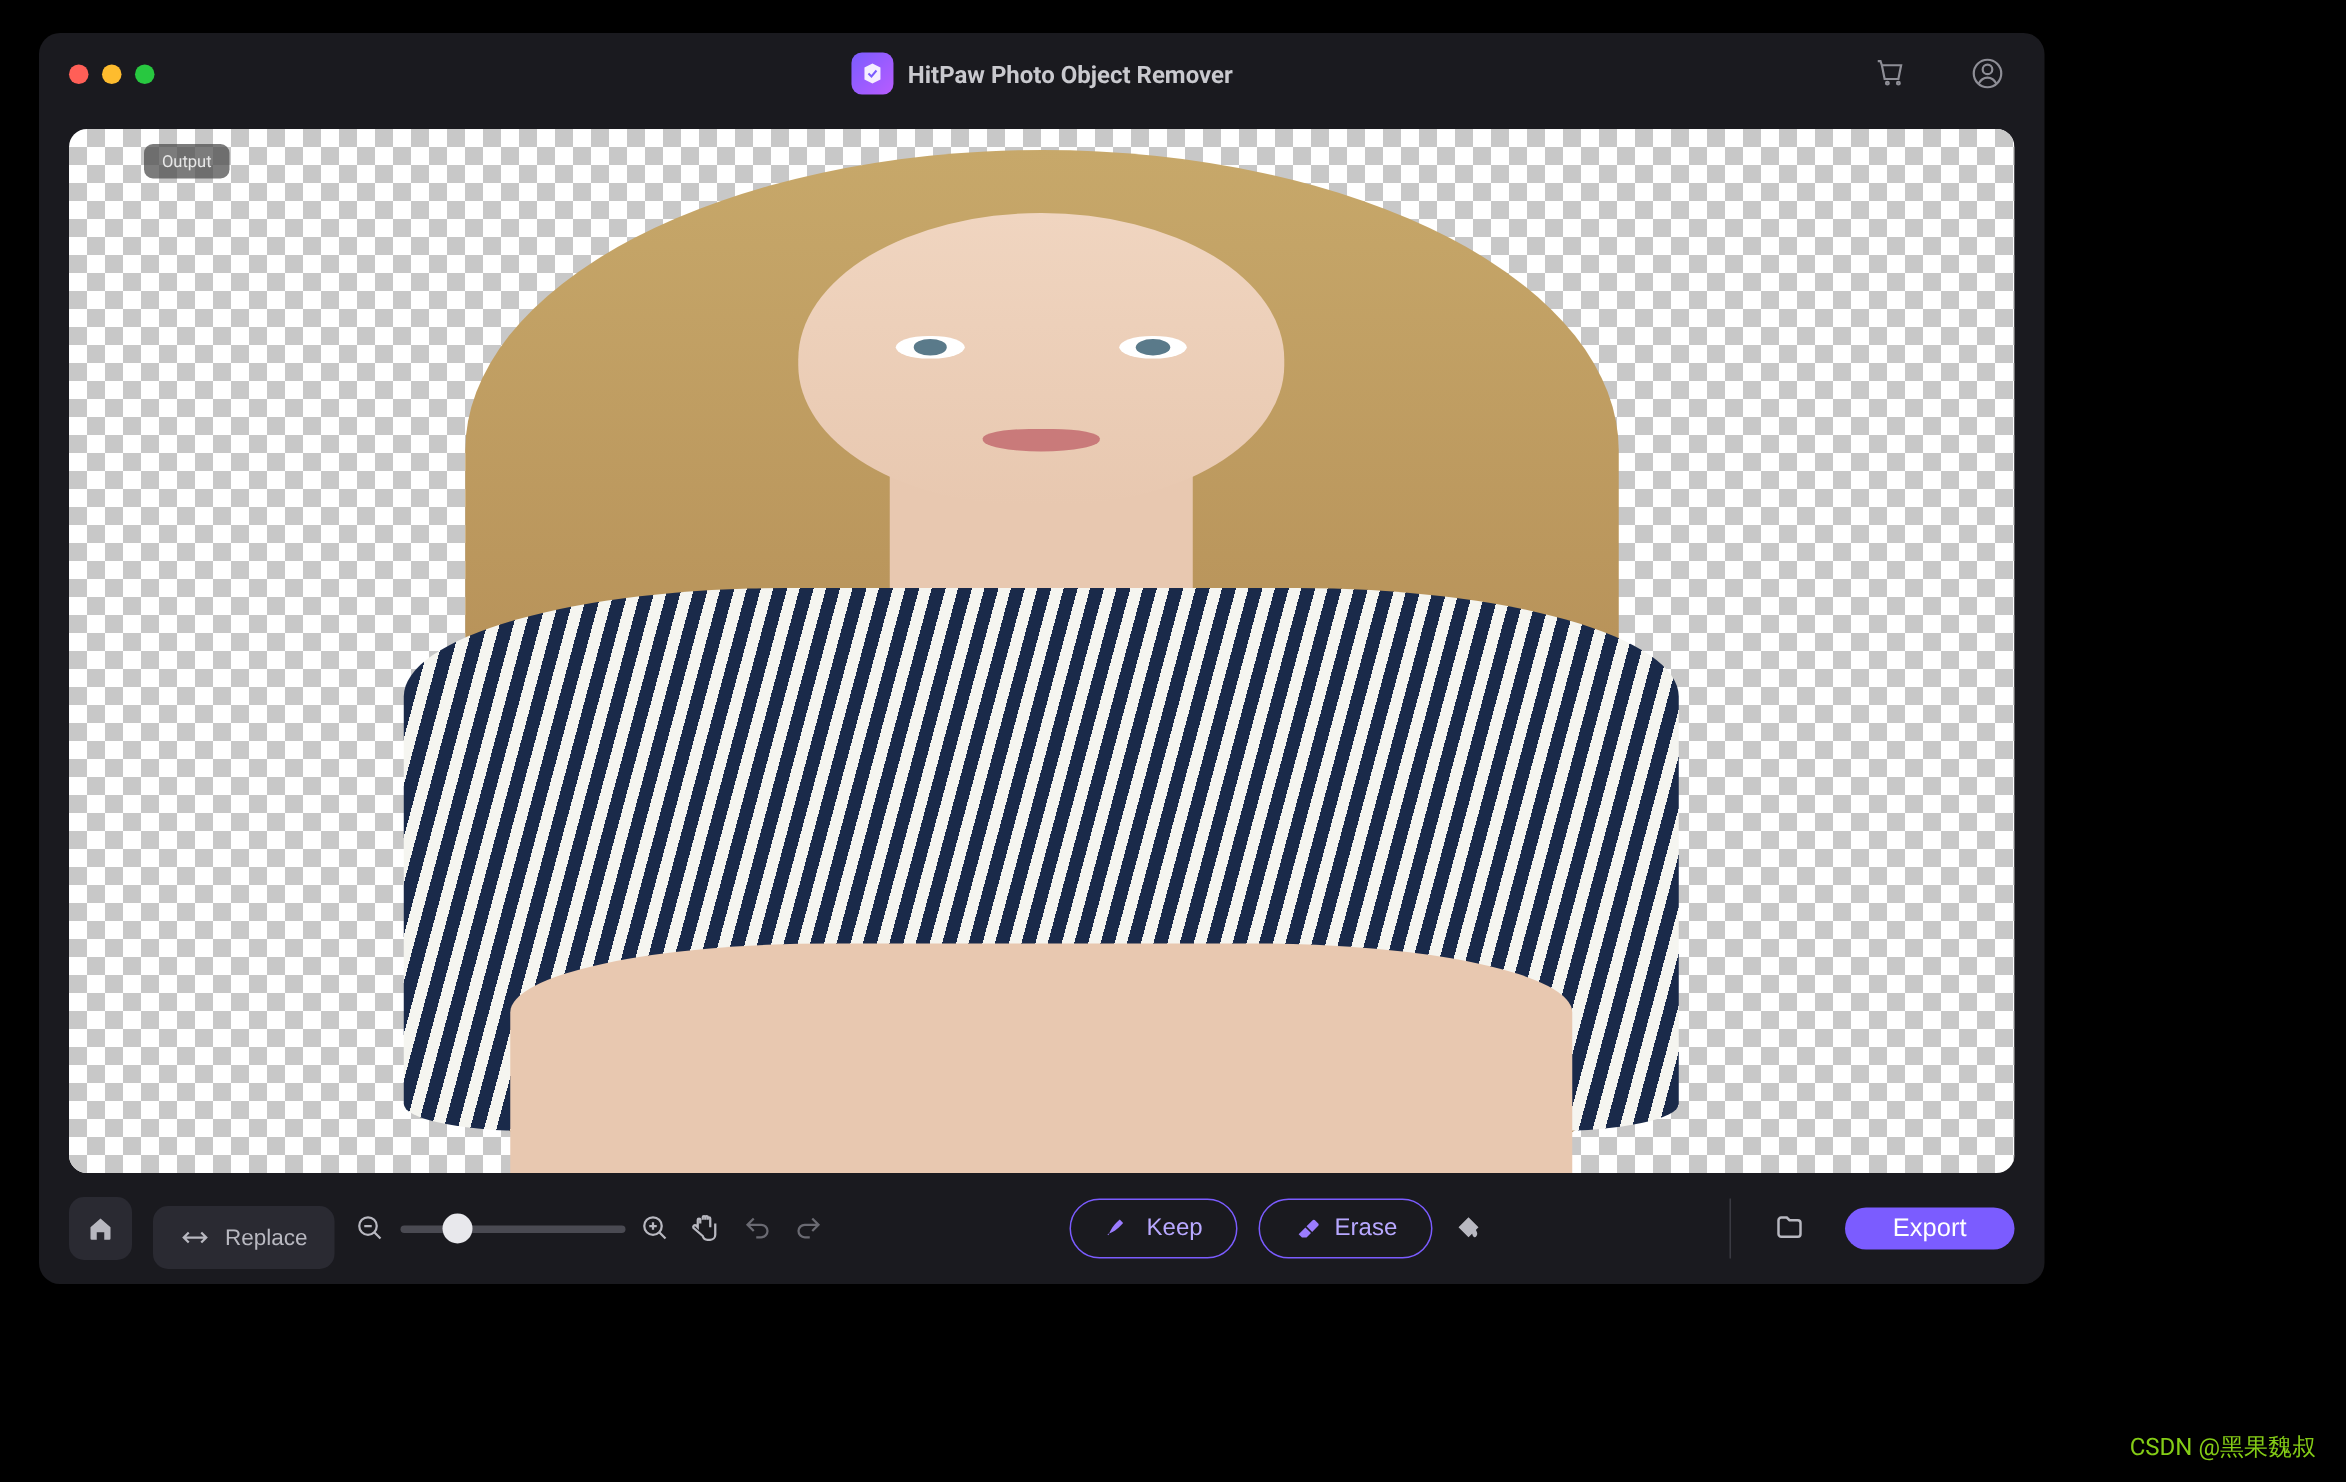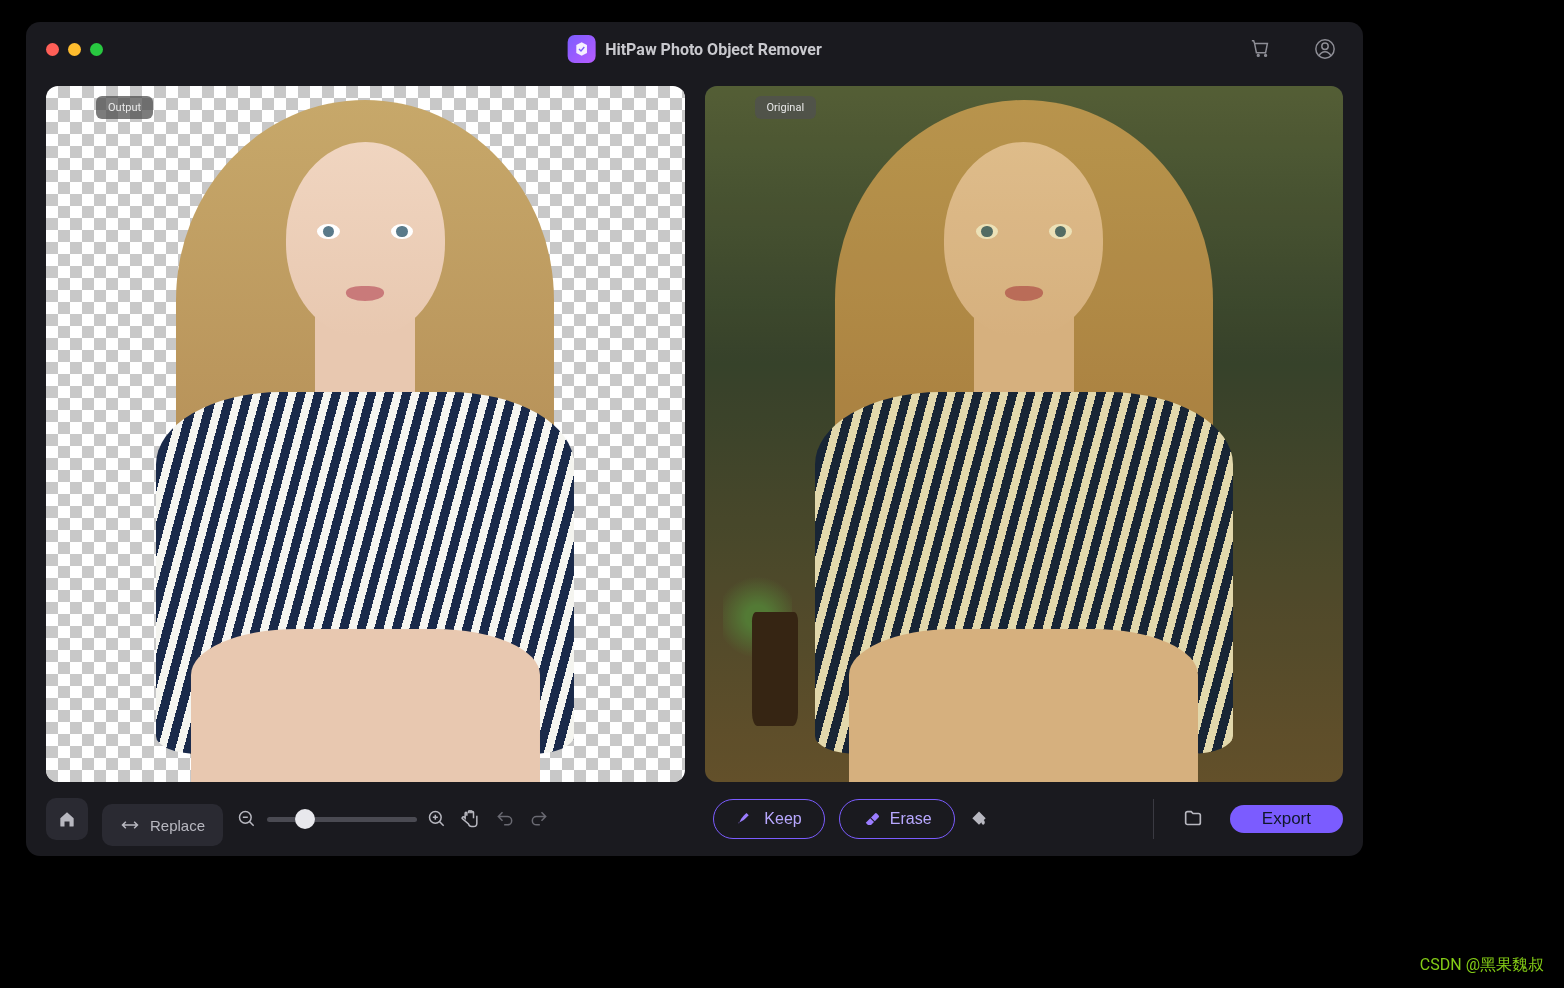--- a/index.html
+++ b/index.html
@@ -246,21 +246,21 @@
   color: #b8b8c0;
   cursor: pointer;
 }
 .folder-btn svg { width: 22px; height: 22px; stroke: currentColor; fill: none; stroke-width: 1.8; }
 .export-btn {
   height: 28px;
   padding: 0 32px;
   background: #7b5cff;
   border: none;
   border-radius: 22px;
-  color: #0f172a;
+  color: #ffffff;
   font-size: 17px;
   font-weight: 500;
   cursor: pointer;
 }
 .watermark {
   position: absolute;
   bottom: 12px;
   right: 20px;
   color: #84cc16;
   font-size: 16px;
@@ -312,40 +312,20 @@
         <div class="shirt"></div>
         <div class="face">
           <div class="eye l"></div>
             <div class="eye r"></div>
             <div class="lips"></div>
         </div>
         <div class="arms"></div>
       </div>
       <div class="panel-badge">Output</div>
     </div>
-    <div class="panel">
-      <div class="original-bg"></div>
-      <div class="plant">
-        <div class="leaves"></div>
-          <div class="pot"></div>
-      </div>
-      <div class="subject">
-        <div class="hair"></div>
-        <div class="neck"></div>
-        <div class="shirt"></div>
-        <div class="face">
-          <div class="eye l"></div>
-            <div class="eye r"></div>
-            <div class="lips"></div>
-        </div>
-        <div class="arms"></div>
-      </div>
-      <div class="yellow-overlay"></div>
-      <div class="panel-badge">Original</div>
-    </div>
   </div>
 
   <div class="toolbar">
     <button class="tbtn square">
       <svg viewBox="0 0 24 24">
           <path d="M4 11l8-7 8 7v9a1 1 0 01-1 1h-4v-6h-6v6H5a1 1 0 01-1-1v-9z" fill="currentColor" stroke="none"></path>
         </svg>
     </button>
     <button class="tbtn pill">
       <svg viewBox="0 0 24 24">

